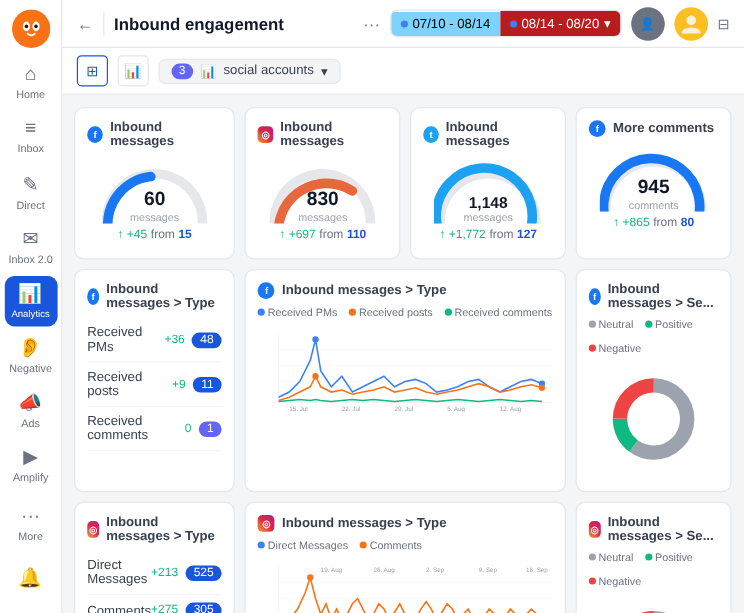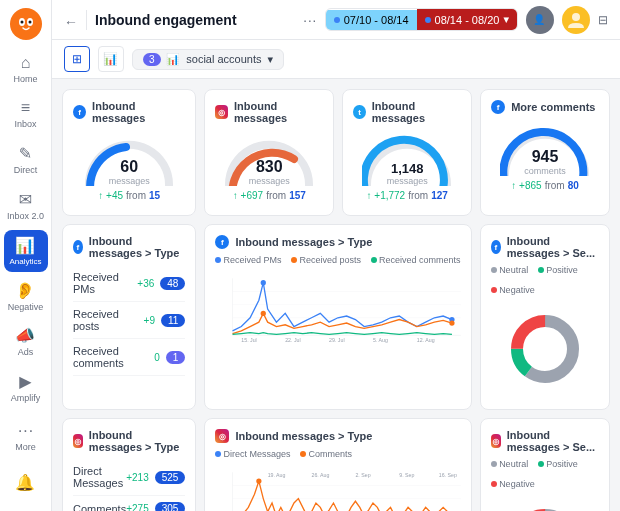--- a/index.html
+++ b/index.html
@@ -215,21 +215,21 @@
             <path d="M10,70 A40,40 0 0,1 70,25" fill="none" stroke="#e6683c" stroke-width="8" stroke-linecap="round"></path>
           </svg>
           <div class="gauge-value">
             <div class="gauge-number">830</div>
             <div class="gauge-label">messages</div>
           </div>
         </div>
         <div class="gauge-change">
           <span class="change-up">↑ +697</span>
           <span class="change-from">from</span>
-          <span class="change-val">157</span>
+          <span class="change-val">110</span>
         </div>
       </div>
     </div>
 
     <div class="card">
       <div class="card-header">
         <div class="tw-icon">t</div>
         <span>Inbound messages</span>
       </div>
       <div class="gauge-container">

